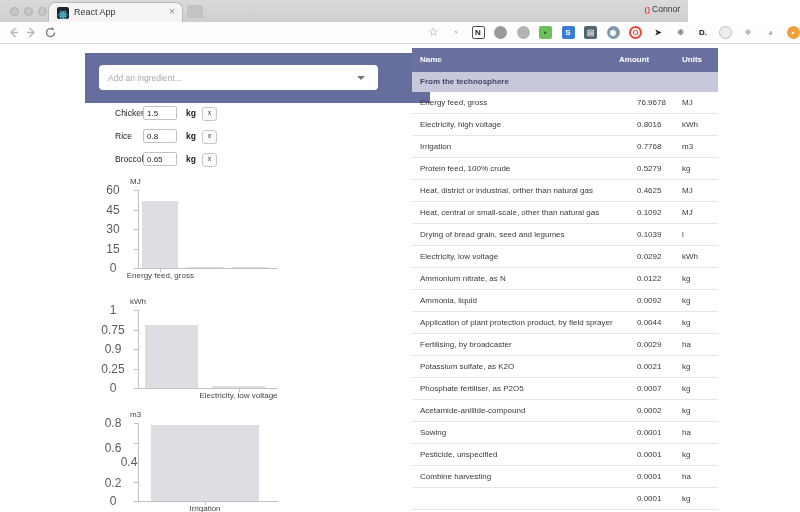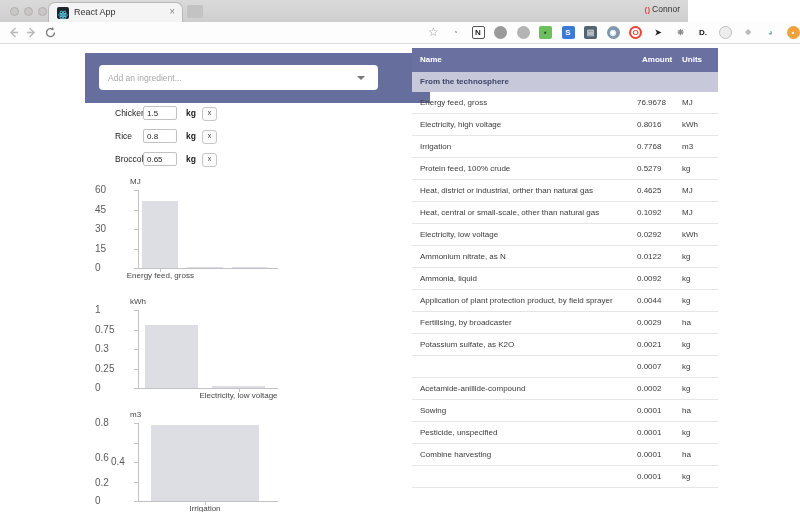--- a/index.html
+++ b/index.html
@@ -37,29 +37,29 @@
   .caret{position:absolute;right:13px;top:11px;width:0;height:0;border-left:4px solid transparent;border-right:4px solid transparent;border-top:4px solid #777;}
 
   .ing-row{position:absolute;left:99px;width:140px;height:16px;}
   .ing-label{position:absolute;left:16px;top:2px;font-size:8.5px;color:#222;}
   .ing-input{position:absolute;left:44px;top:0;width:34px;height:14px;border:1px solid #c2c2c2;border-radius:2px;font-size:8px;padding:0 0 0 3px;font-family:"Liberation Sans",sans-serif;color:#222;box-sizing:border-box;}
   .ing-unit{position:absolute;left:87px;top:2px;font-size:8.5px;font-weight:bold;color:#222;}
   .ing-x{position:absolute;left:103px;top:1px;width:13px;height:12px;border:1px solid #c7c7c7;border-radius:3px;background:#fbfbfb;font-size:7px;line-height:10px;text-align:center;color:#444;}
 
   .chart{position:absolute;left:95px;width:210px;height:112px;}
   .c-unit{position:absolute;font-size:8px;color:#444;}
-  .c-ylab{position:absolute;font-size:10px;color:#5a5a5a;text-align:left;height:10px;line-height:10px;}
+  .c-ylab{position:absolute;font-size:12px;color:#5a5a5a;text-align:center;height:10px;line-height:10px;}
   .c-line{position:absolute;background:#c2c2c2;}
   .c-bar{position:absolute;}
   .c-xlab{position:absolute;font-size:8px;color:#444;text-align:center;white-space:nowrap;}
 
   .datatable{position:absolute;left:412px;top:4px;width:306px;}
   .thead{position:relative;height:24px;background:#6a71a1;color:#fff;font-weight:bold;font-size:8px;line-height:24px;}
   .th-name{position:absolute;left:8px;}
-  .th-amount{position:absolute;left:230px;}
+  .th-amount{position:absolute;left:207px;}
   .th-units{position:absolute;left:270px;}
   .section-row{position:relative;height:20px;background:#c7c9da;color:#3f4468;font-weight:bold;font-size:8px;line-height:20px;padding-left:8px;box-sizing:border-box;}
   .trow{position:relative;height:22px;border-bottom:1px solid #e6e6e6;font-size:8px;line-height:22px;color:#3a3a3a;box-sizing:border-box;}
   .t-name{position:absolute;left:8px;white-space:nowrap;}
   .t-amount{position:absolute;left:225px;}
   .t-units{position:absolute;left:270px;}
 </style>
 </head>
 <body>
 
@@ -169,38 +169,38 @@
           <div class="c-xlab" style="left: -19.6667px; top: 95px; width: 170px;">Energy feed, gross</div>
           <div class="c-bar" style="left: 92.1333px; top: 91.3px; width: 35.7333px; height: 0.7px; background: rgb(220, 222, 227);"></div>
           <div class="c-bar" style="left: 136.8px; top: 91.3px; width: 35.7333px; height: 0.7px; background: rgb(220, 222, 227);"></div>
         </div>
       <div class="chart" style="top:252px">
           <div class="c-unit" style="left: 35px; top: 1px;">kWh</div>
           <div class="c-ylab" style="left: 0px; top: 9px; width: 36px;">1</div>
           <div class="c-line" style="left: 39px; top: 14px; width: 4px; height: 1px;"></div>
           <div class="c-ylab" style="left: 0px; top: 28.5px; width: 36px;">0.75</div>
           <div class="c-line" style="left: 39px; top: 33.5px; width: 4px; height: 1px;"></div>
-          <div class="c-ylab" style="left: 0px; top: 48px; width: 36px;">0.3</div>
+          <div class="c-ylab" style="left: 0px; top: 48px; width: 36px;">0.9</div>
           <div class="c-line" style="left: 39px; top: 53px; width: 4px; height: 1px;"></div>
           <div class="c-ylab" style="left: 0px; top: 67.5px; width: 36px;">0.25</div>
           <div class="c-line" style="left: 39px; top: 72.5px; width: 4px; height: 1px;"></div>
           <div class="c-ylab" style="left: 0px; top: 87px; width: 36px;">0</div>
           <div class="c-line" style="left: 39px; top: 92px; width: 4px; height: 1px;"></div>
           <div class="c-line" style="left: 43px; top: 14px; width: 1px; height: 78px;"></div>
           <div class="c-line" style="left: 43px; top: 92px; width: 140px; height: 1px;"></div>
           <div class="c-bar" style="left: 49.7px; top: 29.4752px; width: 53.6px; height: 62.5248px; background: rgb(220, 222, 227);"></div>
           <div class="c-bar" style="left: 116.7px; top: 89.7224px; width: 53.6px; height: 2.2776px; background: rgb(220, 222, 227);"></div>
           <div class="c-line" style="left: 143.5px; top: 92px; width: 1px; height: 4px;"></div>
           <div class="c-xlab" style="left: 58.5px; top: 95px; width: 170px;">Electricity, low voltage</div>
         </div>
       <div class="chart" style="top:365px">
           <div class="c-unit" style="left: 35px; top: 1px;">m3</div>
           <div class="c-ylab" style="left: 0px; top: 9px; width: 36px;">0.8</div>
           <div class="c-line" style="left: 39px; top: 14px; width: 4px; height: 1px;"></div>
-          <div class="c-ylab" style="left: 0px; top: 44px; width: 36px;">0.6</div>
+          <div class="c-ylab" style="left: 0px; top: 34px; width: 36px;">0.6</div>
           <div class="c-line" style="left: 39px; top: 33.5px; width: 4px; height: 1px;"></div>
           <div class="c-ylab" style="left: 16px; top: 48px; width: 36px;">0.4</div>
           <div class="c-line" style="left: 39px; top: 53px; width: 4px; height: 1px;"></div>
           <div class="c-ylab" style="left: 0px; top: 69px; width: 36px;">0.2</div>
           <div class="c-line" style="left: 39px; top: 72.5px; width: 4px; height: 1px;"></div>
           <div class="c-ylab" style="left: 0px; top: 87px; width: 36px;">0</div>
           <div class="c-line" style="left: 39px; top: 92px; width: 4px; height: 1px;"></div>
           <div class="c-line" style="left: 43px; top: 14px; width: 1px; height: 78px;"></div>
           <div class="c-line" style="left: 43px; top: 92px; width: 140px; height: 1px;"></div>
           <div class="c-bar" style="left: 56.4px; top: 16.262px; width: 107.2px; height: 75.738px; background: rgb(220, 222, 227);"></div>
@@ -241,20 +241,25 @@
             <span class="t-name">Heat, district or industrial, orther than natural gas</span>
             <span class="t-amount">0.4625</span>
             <span class="t-units">MJ</span>
           </div>
           <div class="trow">
             <span class="t-name">Heat, central or small-scale, other than natural gas</span>
             <span class="t-amount">0.1092</span>
             <span class="t-units">MJ</span>
           </div>
           <div class="trow">
+            <span class="t-name">Drying of bread grain, seed and legumes</span>
+            <span class="t-amount">0.1039</span>
+            <span class="t-units">l</span>
+          </div>
+          <div class="trow">
             <span class="t-name">Electricity, low voltage</span>
             <span class="t-amount">0.0292</span>
             <span class="t-units">kWh</span>
           </div>
           <div class="trow">
             <span class="t-name">Ammonium nitrate, as N</span>
             <span class="t-amount">0.0122</span>
             <span class="t-units">kg</span>
           </div>
           <div class="trow">
@@ -271,20 +276,21 @@
             <span class="t-name">Fertilising, by broadcaster</span>
             <span class="t-amount">0.0029</span>
             <span class="t-units">ha</span>
           </div>
           <div class="trow">
             <span class="t-name">Potassium sulfate, as K2O</span>
             <span class="t-amount">0.0021</span>
             <span class="t-units">kg</span>
           </div>
           <div class="trow">
+            <span class="t-name">Phosphate fertiliser, as P2O5</span>
             <span class="t-amount">0.0007</span>
             <span class="t-units">kg</span>
           </div>
           <div class="trow">
             <span class="t-name">Acetamide-anillide-compound</span>
             <span class="t-amount">0.0002</span>
             <span class="t-units">kg</span>
           </div>
           <div class="trow">
             <span class="t-name">Sowing</span>

